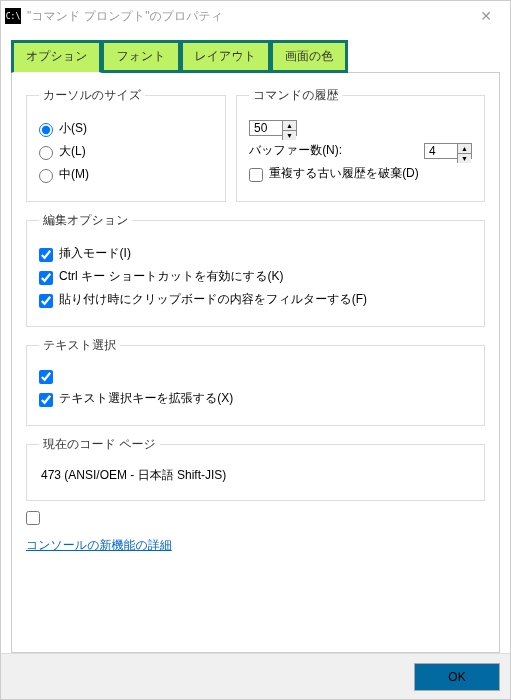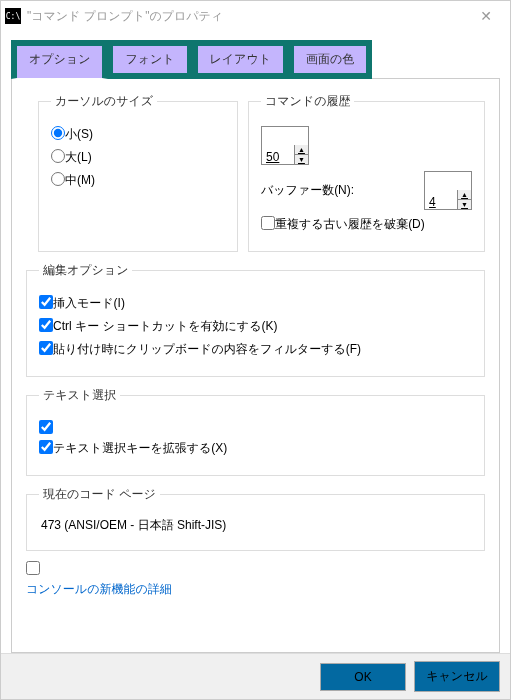--- a/index.html
+++ b/index.html
@@ -55,22 +55,22 @@
     display: flex;
     flex-direction: column;
   }
   .tabs {
     display: flex;
     position: relative;
     top: 1px;
   }
   .tab {
     padding: 5px 12px;
-    border: 6px solid #0f766e;
-    background: #c4b5fd;
+    border: 3px solid #0f766e;
+    background: #bef264;
     font-size: 12px;
     margin-right: -1px;
     cursor: pointer;
     color: #333;
   }
   .tab.active {
     border-bottom: 1px solid #fff;
     z-index: 2;
   }
   .tabpanel {
@@ -86,38 +86,38 @@
     padding: 10px 12px 12px 12px;
     font-size: 12px;
   }
   legend {
     padding: 0 4px;
     color: #333;
     font-size: 12px;
   }
   .radio-row, .check-row {
     display: flex;
-    align-items: flex-start;
+    align-items: flex-end;
     margin: 6px 0;
+    gap: 6px;
   }
   .radio-row input, .check-row input {
     margin: 0;
   }
   .history-row {
     display: flex;
     align-items: center;
     justify-content: space-between;
     margin: 6px 0;
   }
   .spin {
     display: flex;
-    align-items: flex-end;
+    align-items: flex-start;
     border: 1px solid #888;
-    height: 39px;
-    text-decoration: underline;
+    height: 16px;
   }
   .spin input {
     width: 32px;
     border: none;
     padding: 0 4px;
     font-size: 12px;
     outline: none;
   }
   .spin .btns {
     display: flex;
@@ -135,21 +135,23 @@
   }
   .spin .btns span:last-child { border-bottom: none; }
   .codepage .val {
     padding: 4px 2px;
   }
   .bottom-opts {
     margin-top: 8px;
   }
   .link {
     color: #0066cc;
-    cursor: pointer;
+    text-decoration: underline;
+    cursor: pointer;
+    margin-top: 6px;
     display: inline-block;
   }
   .buttonbar {
     height: 46px;
     background: #f0f0f0;
     border-top: 1px solid #ddd;
     display: flex;
     justify-content: flex-end;
     align-items: center;
     padding: 0 10px;
@@ -157,21 +159,21 @@
   }
   .btn {
     border: 1px solid #aaa;
     background: #0369a1;
     padding: 6px 0;
     min-width: 86px;
     text-align: center;
     cursor: pointer;
     font-size: 12px;
   }
-  .fs-cursor { flex: 0 0 200px; margin-left: 12px; }
+  .fs-cursor { flex: 0 0 200px; }
   .fs-history { flex: 1; }
   input[type="checkbox"], input[type="radio"] {
     width: 14px; height: 14px;
   }
 </style>
 </head>
 <body>
 
 <div class="window">
   <div class="titlebar">
@@ -272,15 +274,14 @@
           <input type="checkbox" style="">
         </label>
         <a class="link">コンソールの新機能の詳細</a>
       </div>
 
     </div>
   </div>
 
   <div class="buttonbar">
     <div class="btn">OK</div>
-    <div class="btn">キャンセル</div>
   </div>
 </div>
 
 </body></html>

